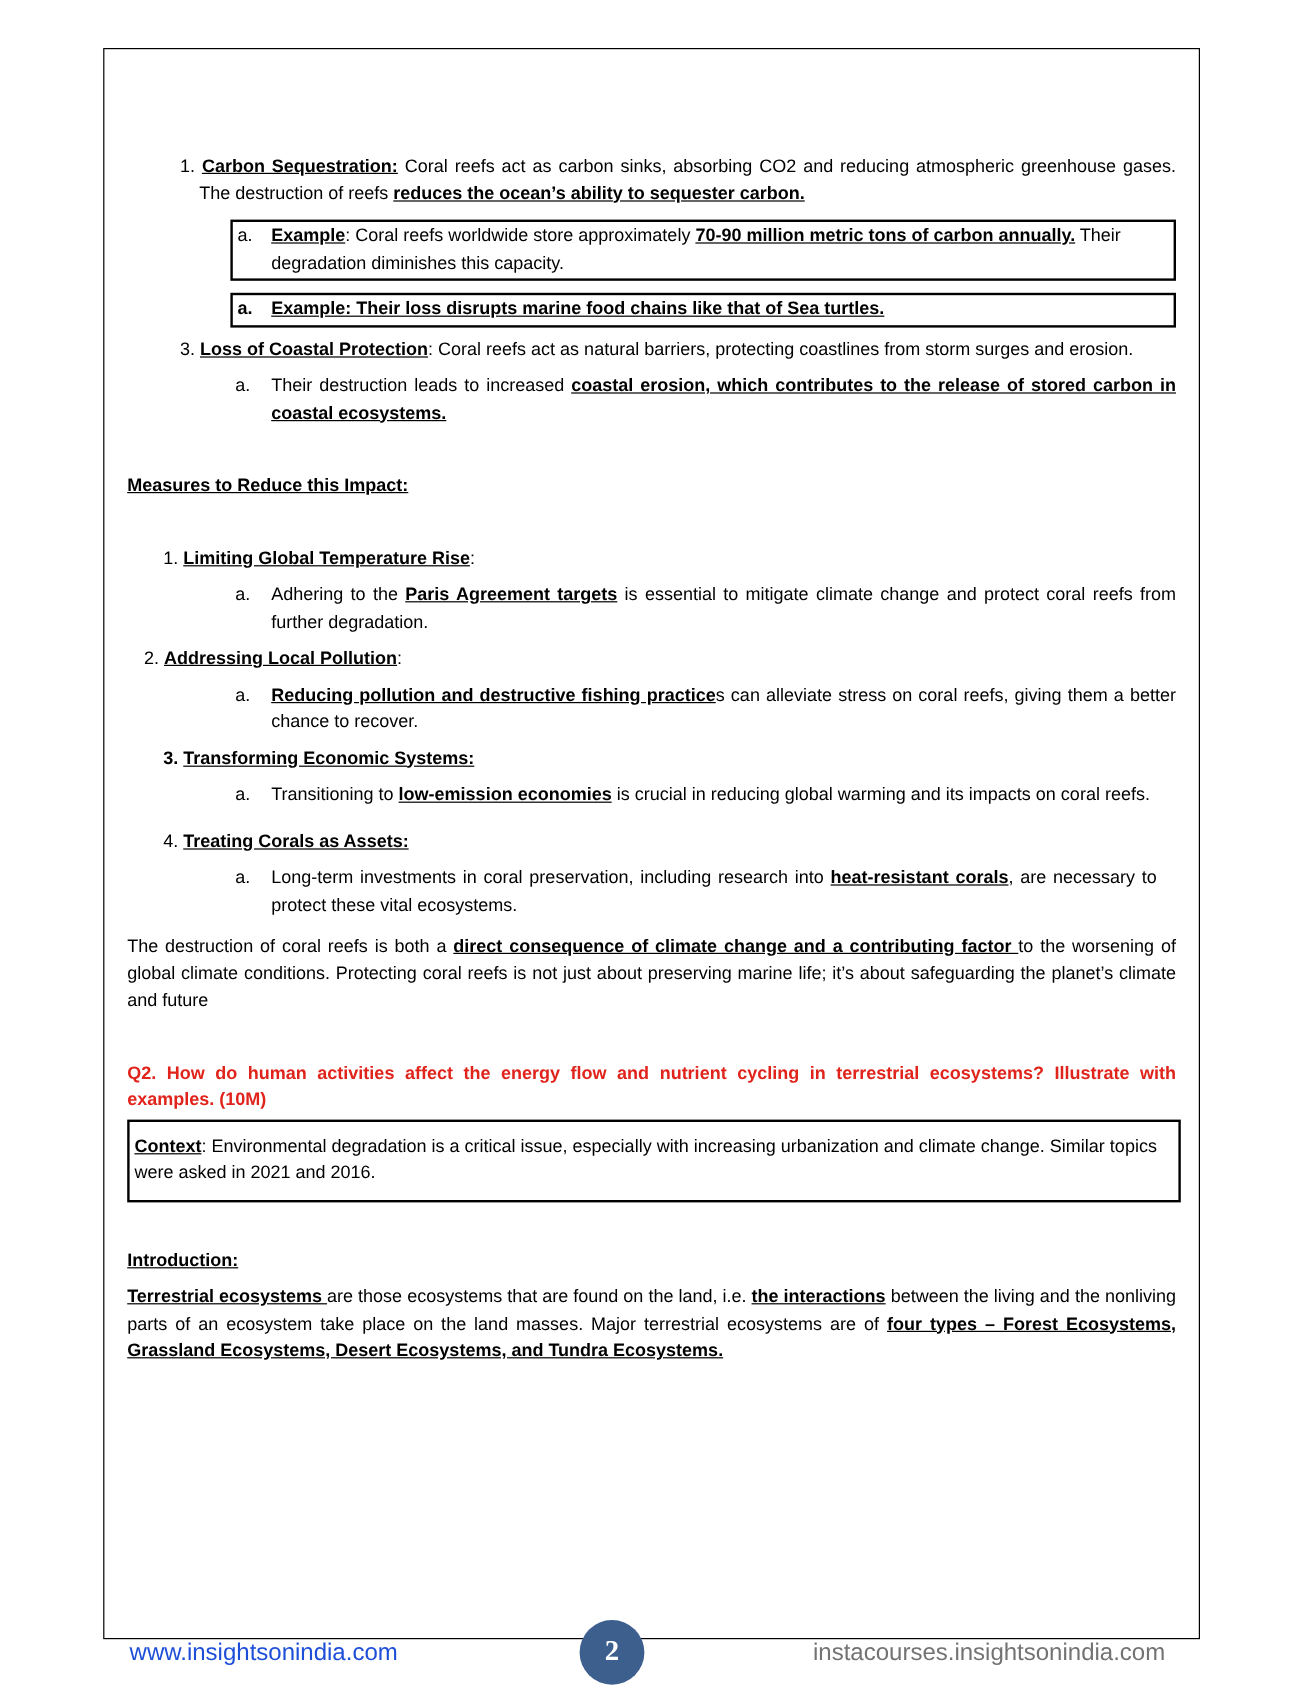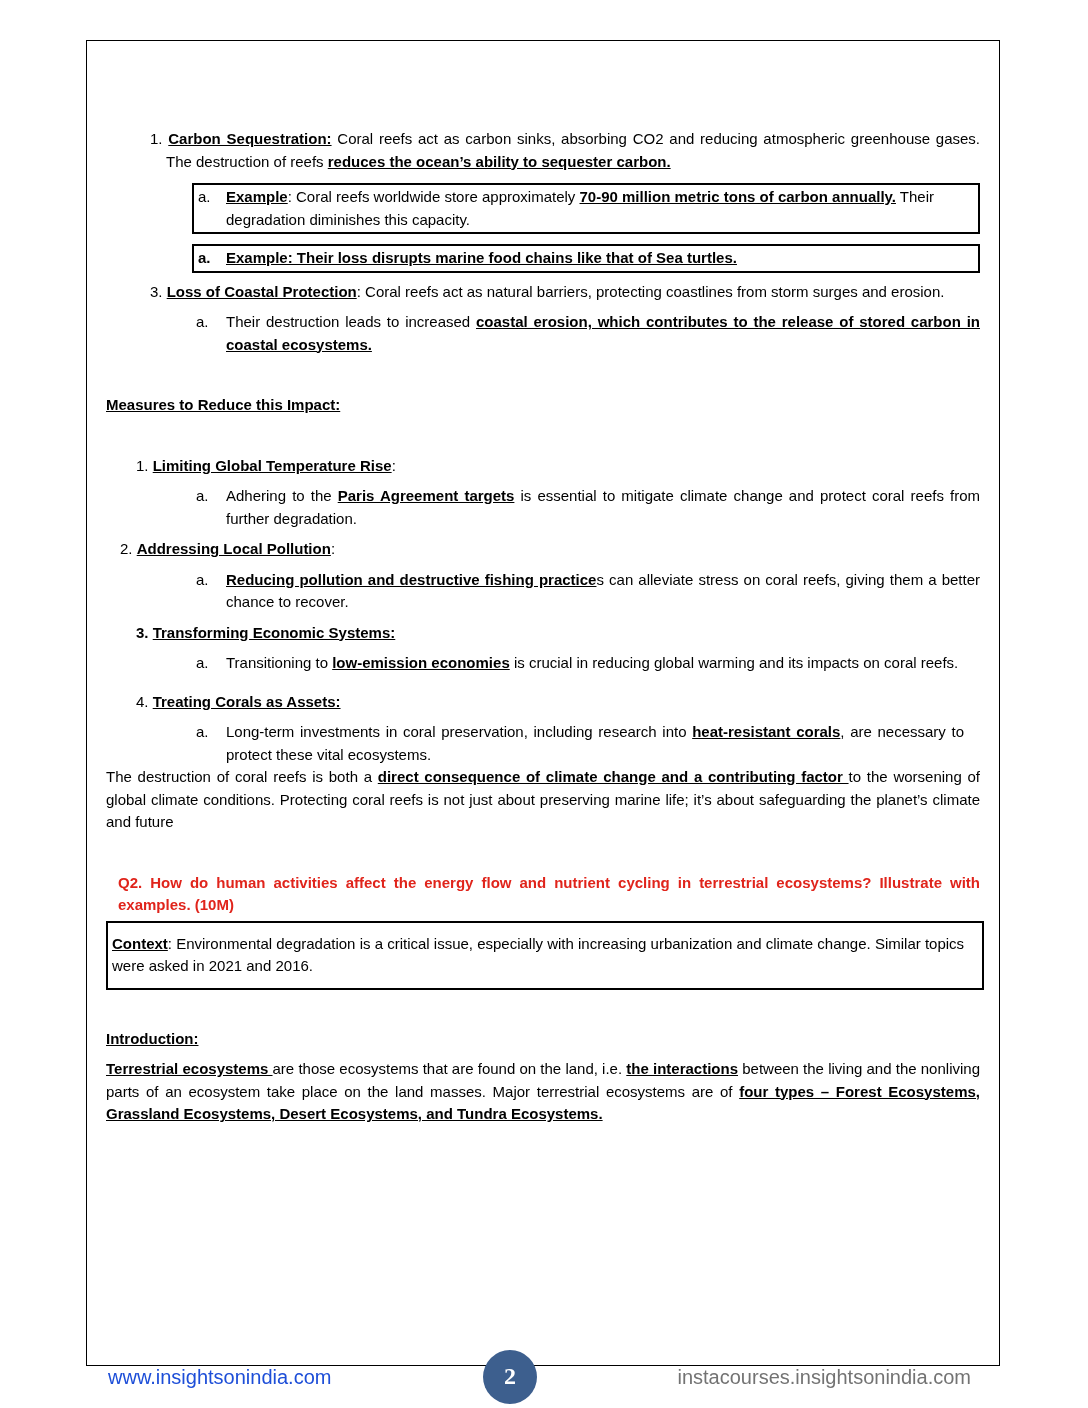--- a/index.html
+++ b/index.html
@@ -82,25 +82,25 @@
 
   <div class="item" style="margin-left:30px;padding-left:0;text-indent:0;margin-top:16px;">
     <span>4.</span>
     <span class="b u">Treating Corals as Assets:</span>
   </div>
   <div class="sub just" style="margin-top:8px;margin-right:16px;">
     <span class="mk">a.</span>
     <span>Long-term investments in coral preservation, including research into </span><span class="b u">heat-resistant corals</span><span>, are necessary to protect these vital ecosystems.</span>
   </div>
 
-  <div class="just" style="margin-top:0;">
+  <div class="just" style="margin-top:12px;">
     <span>The destruction of coral reefs is both a </span><span class="b u">direct consequence of climate change and a contributing factor </span><span>to the worsening of global climate conditions. Protecting coral reefs is not just about preserving marine life; it’s about safeguarding the planet’s climate and future</span>
   </div>
 
-  <div class="q just" style="margin-top:38px;margin-left:12px;">Q2. How do human activities affect the energy flow and nutrient cycling in terrestrial ecosystems? Illustrate with examples. (10M)</div>
+  <div class="q just" style="margin-top:38px;">Q2. How do human activities affect the energy flow and nutrient cycling in terrestrial ecosystems? Illustrate with examples. (10M)</div>
 
   <div class="ctx" style="margin-top:4px;">
     <span class="b u">Context</span><span>: Environmental degradation is a critical issue, especially with increasing urbanization and climate change. Similar topics were asked in 2021 and 2016.</span>
   </div>
 
   <div class="heading" style="margin-top:38px;">Introduction:</div>
   <div class="just" style="margin-top:8px;">
     <span class="b u">Terrestrial ecosystems </span><span>are those ecosystems that are found on the land, i.e. </span><span class="b u">the interactions</span><span> between the living and the nonliving parts of an ecosystem take place on the land masses. Major terrestrial ecosystems are of </span><span class="b u">four types – Forest Ecosystems, Grassland Ecosystems, Desert Ecosystems, and Tundra Ecosystems.</span>
   </div>
 </div>

